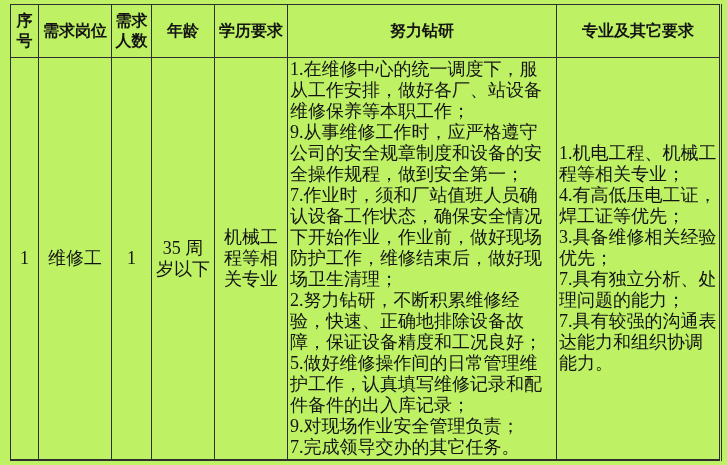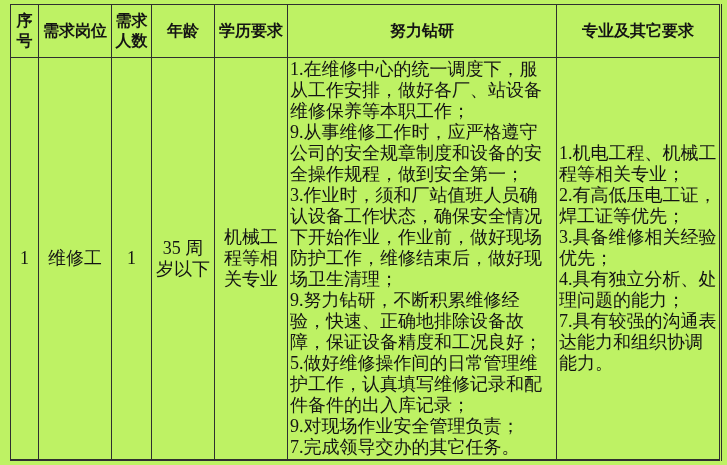--- a/index.html
+++ b/index.html
@@ -88,29 +88,29 @@
     <tbody>
       <tr>
         <td class="c">1</td>
         <td class="c">维修工</td>
         <td class="c">1</td>
         <td class="c">35 周岁以下</td>
         <td class="c">机械工程等相关专业</td>
         <td class="long">
             <div>1.在维修中心的统一调度下，服从工作安排，做好各厂、站设备维修保养等本职工作；</div>
             <div>9.从事维修工作时，应严格遵守公司的安全规章制度和设备的安全操作规程，做到安全第一；</div>
-            <div>3.作业时，须和厂站值班人员确认设备工作状态，确保安全情况下开始作业，作业前，做好现场防护工作，维修结束后，做好现场卫生清理；</div>
-            <div>9.努力钻研，不断积累维修经验，快速、正确地排除设备故障，保证设备精度和工况良好；</div>
+            <div>7.作业时，须和厂站值班人员确认设备工作状态，确保安全情况下开始作业，作业前，做好现场防护工作，维修结束后，做好现场卫生清理；</div>
+            <div>2.努力钻研，不断积累维修经验，快速、正确地排除设备故障，保证设备精度和工况良好；</div>
             <div>5.做好维修操作间的日常管理维护工作，认真填写维修记录和配件备件的出入库记录；</div>
             <div>9.对现场作业安全管理负责；</div>
             <div>7.完成领导交办的其它任务。</div>
           </td>
         <td class="long last-col">
             <div>1.机电工程、机械工程等相关专业；</div>
-            <div>2.有高低压电工证，焊工证等优先；</div>
+            <div>4.有高低压电工证，焊工证等优先；</div>
             <div>3.具备维修相关经验优先；</div>
-            <div>4.具有独立分析、处理问题的能力；</div>
+            <div>7.具有独立分析、处理问题的能力；</div>
             <div>7.具有较强的沟通表达能力和组织协调能力。</div>
           </td>
       </tr>
     </tbody>
   </table>
 </div>
 
 </body></html>

